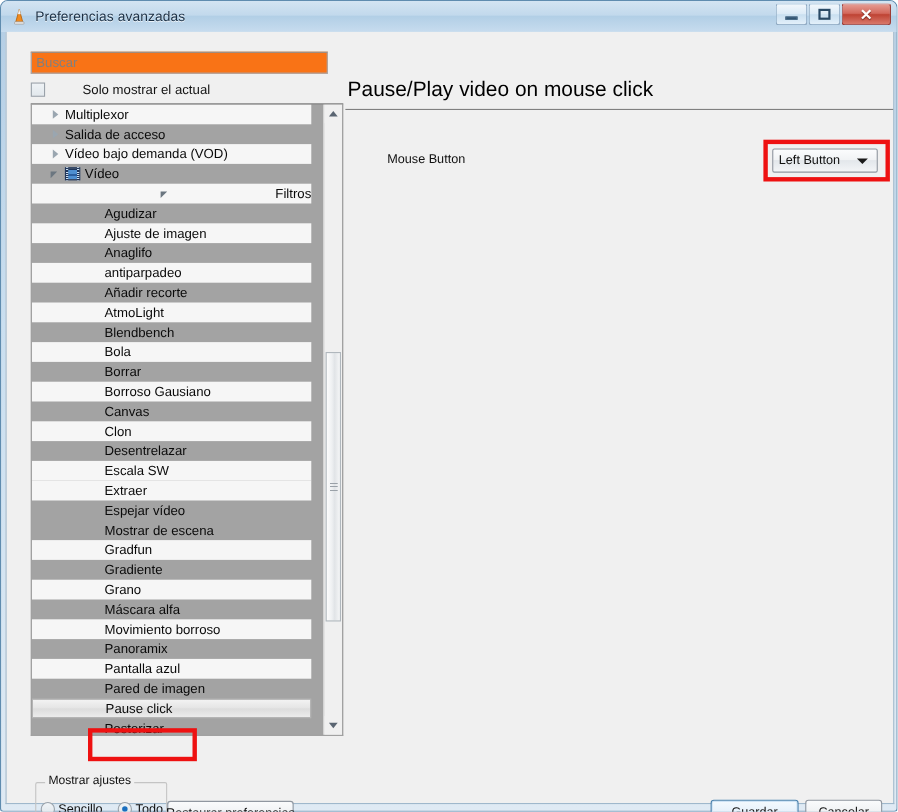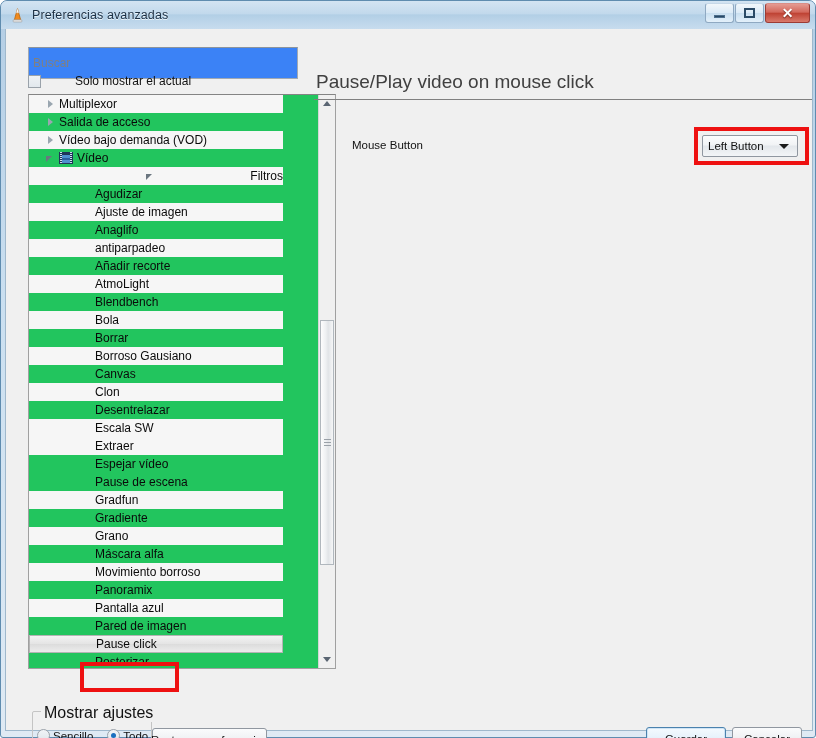--- a/index.html
+++ b/index.html
@@ -100,25 +100,25 @@
     box-sizing: border-box;
     background: #f0f0f0;
     border: 1px solid #9fb8cc;
     border-top: none;
   }
 
   
   #search-input {
     position: absolute;
     left: 22px; top: 18px;
-    width: 270px; height: 32px;
+    width: 270px; height: 20px;
     box-sizing: border-box;
     border: 1px solid #a2a9b1;
     border-top-color: #8c949c;
-    background: #3b82f6;
+    background: #f97316;
     font-family: "Liberation Sans", sans-serif;
     font-size: 12px;
     color: #222;
     padding: 0 4px;
     outline: none;
   }
   #search-input::placeholder { color: #808080; opacity: 1; }
 
   #only-current-row {
     position: absolute;
@@ -137,25 +137,25 @@
   }
   #only-current-label {
     font-size: 12px; color: #111;
     white-space: nowrap;
   }
 
   
   #tree-frame {
     position: absolute;
     left: 22px; top: 65px;
-    width: 308px; height: 575px;
+    width: 284px; height: 575px;
     box-sizing: border-box;
     border: 1px solid #a0a0a0;
     border-top-color: #848484;
-    background: #22c55e;
+    background: #a3a3a3;
     overflow: hidden;
   }
   #tree-rows {
     position: absolute;
     left: 0; top: 0;
     width: 254px;
     height: 100%;
   }
   .trow {
     height: 18px;
@@ -272,21 +272,21 @@
     margin-top: -4px;
     width: 7px; height: 8px;
     background: repeating-linear-gradient(to bottom, #9aa1a8 0px, #9aa1a8 1px, transparent 1px, transparent 3px);
   }
 
   
   #panel-title {
     position: absolute;
     left: 310px; top: 42px;
     font-size: 19px;
-    color: #404040;
+    color: #000000;
     white-space: nowrap;
   }
   #panel-sep {
     position: absolute;
     left: 308px; top: 70px;
     width: 498px; height: 1px;
     background: #808080;
   }
   #mouse-button-label {
     position: absolute;
@@ -336,21 +336,21 @@
     width: 120px; height: 40px;
     box-sizing: border-box;
     border: 1px solid #c4c4c4;
     border-radius: 2px;
   }
   #show-settings-legend {
     position: absolute;
     left: 8px; top: -8px;
     background: #f0f0f0;
     padding: 0 3px;
-    font-size: 16px;
+    font-size: 11px;
     color: #111;
     white-space: nowrap;
   }
   .radio-row {
     position: absolute;
     left: 4px; top: 17px;
     display: flex; align-items: center;
     gap: 3px;
     font-size: 11.5px;
     color: #111;
@@ -500,21 +500,21 @@
           <div class="trow alt ind3">
             <span class="tlabel">Escala SW</span>
           </div>
           <div class="trow alt ind3">
             <span class="tlabel">Extraer</span>
           </div>
           <div class="trow ind3">
             <span class="tlabel">Espejar vídeo</span>
           </div>
           <div class="trow ind3">
-            <span class="tlabel">Pause de escena</span>
+            <span class="tlabel">Mostrar de escena</span>
           </div>
           <div class="trow alt ind3">
             <span class="tlabel">Gradfun</span>
           </div>
           <div class="trow ind3">
             <span class="tlabel">Gradiente</span>
           </div>
           <div class="trow alt ind3">
             <span class="tlabel">Grano</span>
           </div>

